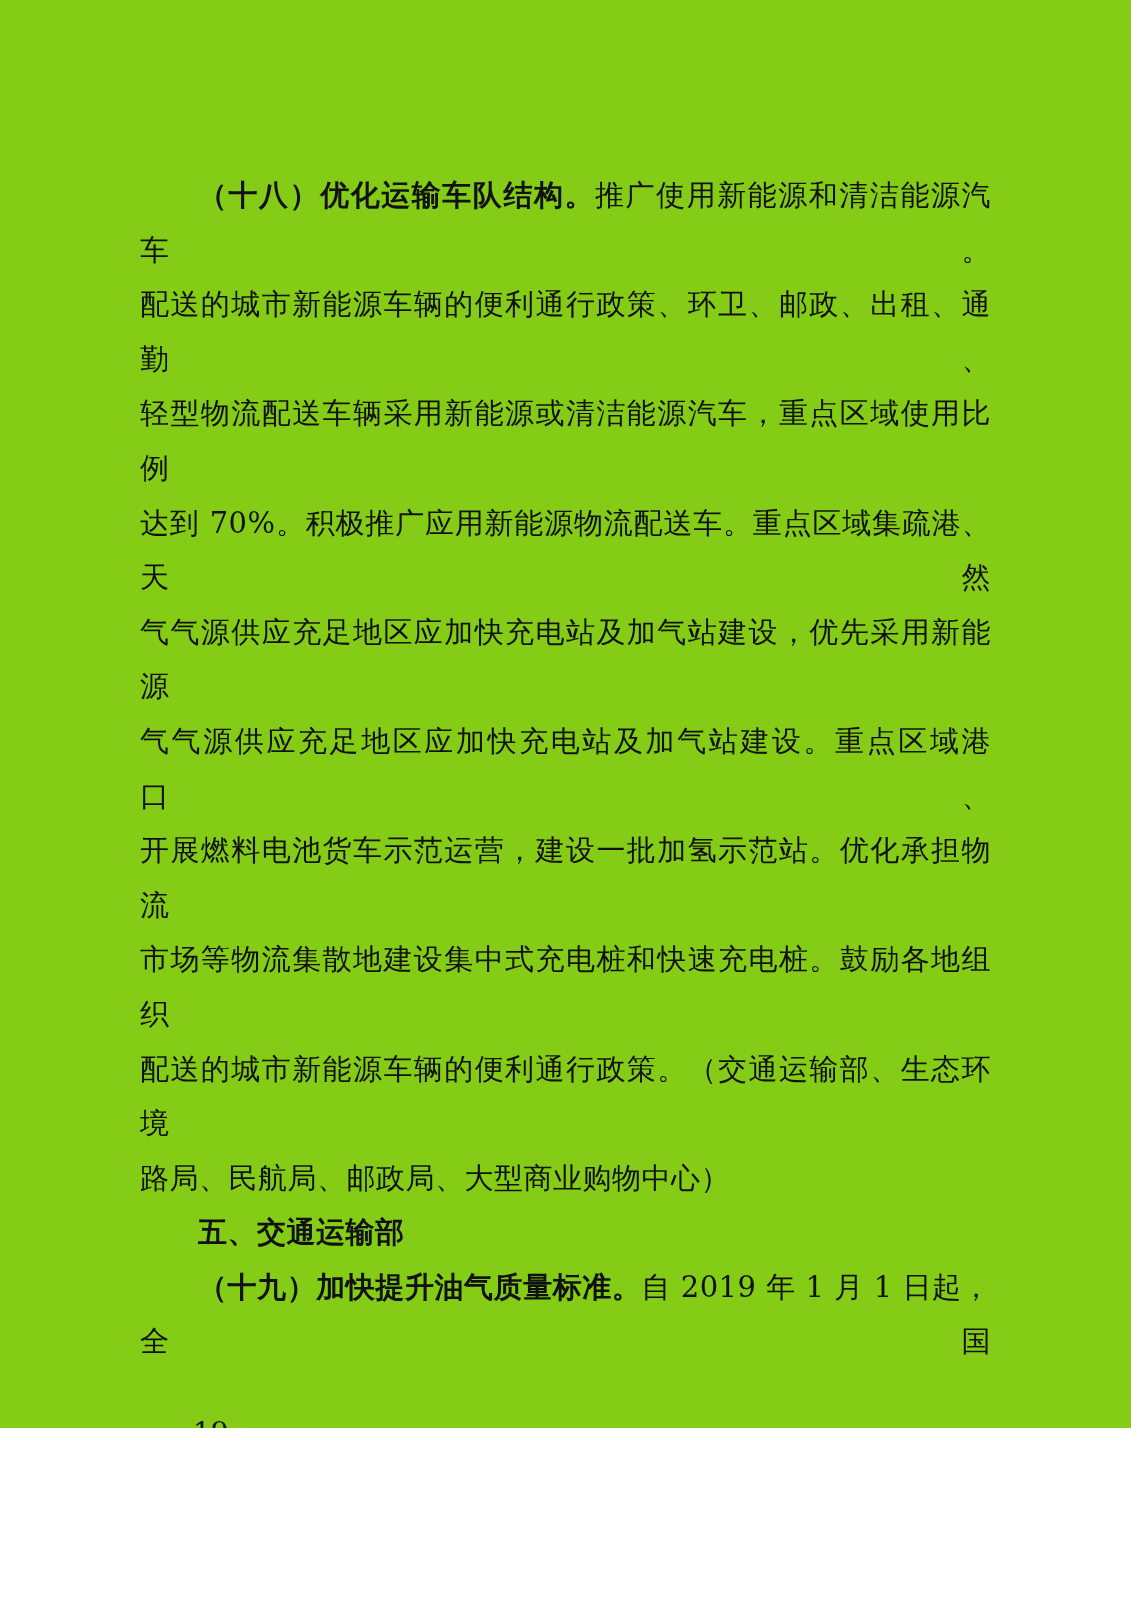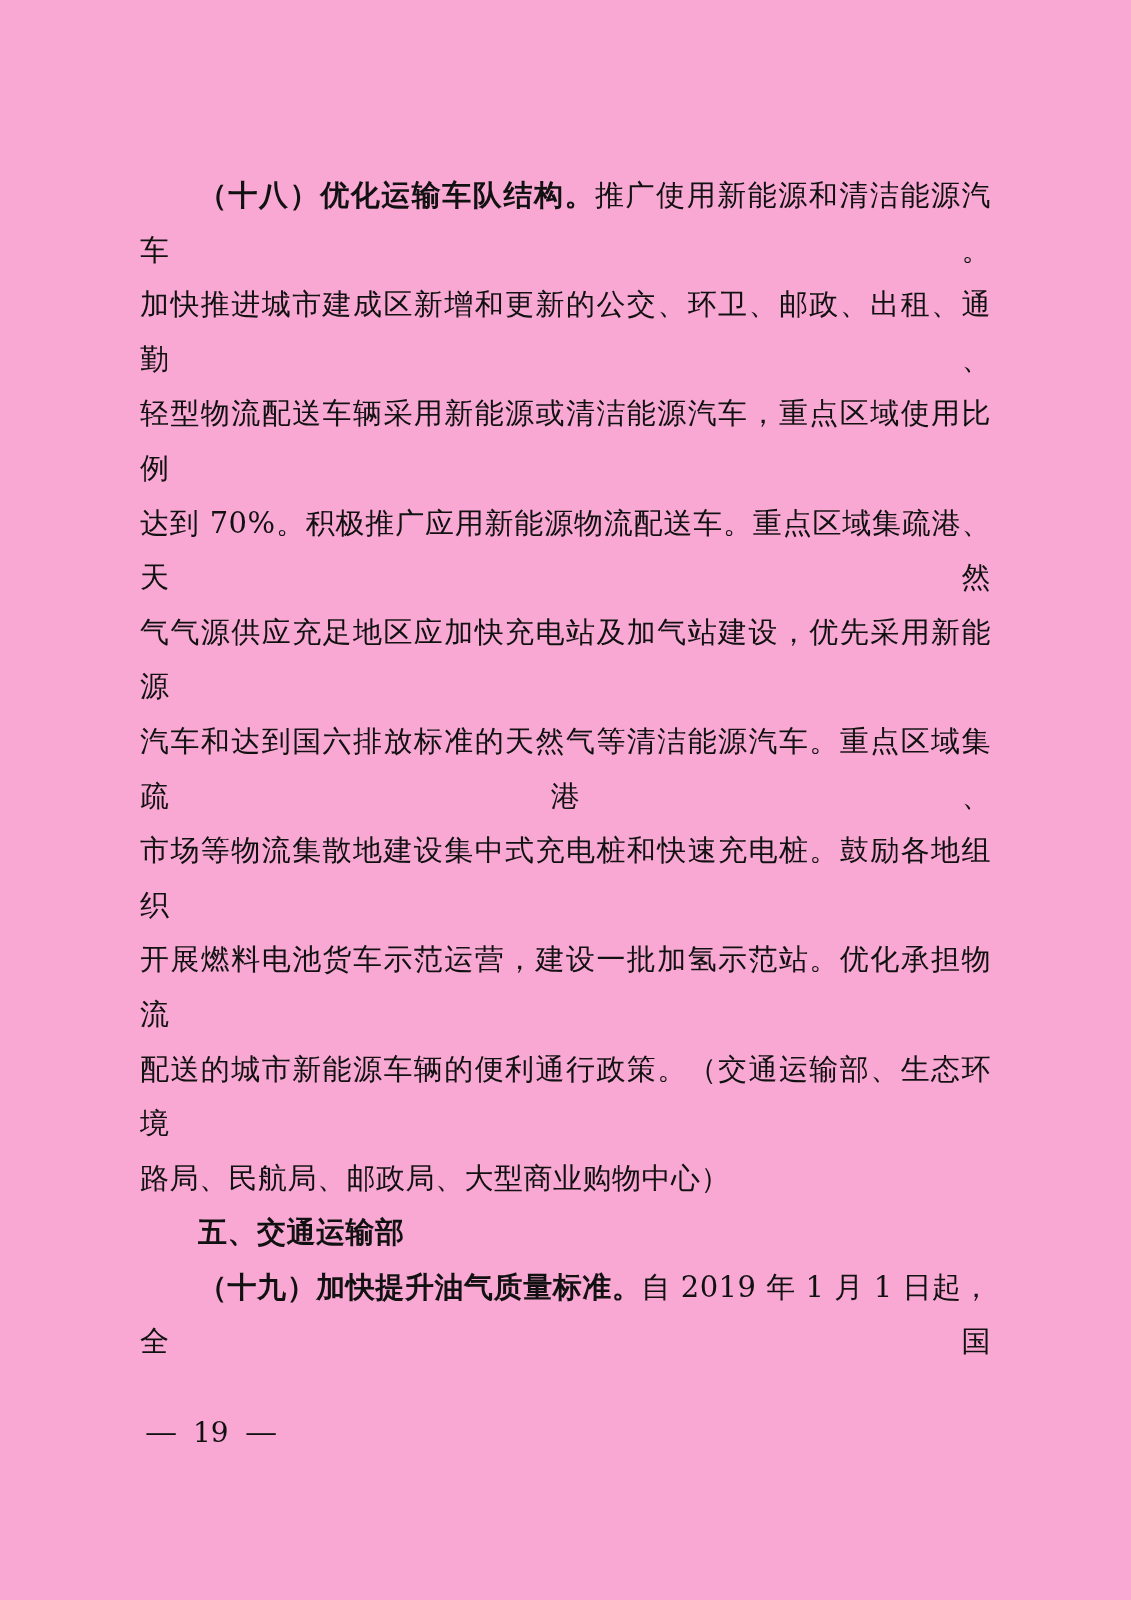--- a/index.html
+++ b/index.html
@@ -3,22 +3,22 @@
 <meta charset="utf-8">
 <style>
   html, body {
     margin: 0;
     padding: 0;
     background: #ffffff;
   }
   .page {
     position: relative;
     width: 1131px;
-    height: 1600px;
-    background: #f9a8d4;
+    height: 1428px;
+    background: #84cc16;
     color: #111111;
     font-family: "DejaVu Serif", "Liberation Serif", serif;
     overflow: hidden;
   }
   .content {
     position: absolute;
     left: 140px;
     top: 168px;
     width: 851px;
   }
@@ -54,27 +54,27 @@
     display: inline-block;
     transform: scaleX(1.15);
   }
 </style>
 </head>
 <body>
 
 <div class="page">
   <div class="content">
       <div class="line indent fill"><span class="seg-bold">（十八）优化运输车队结构。</span><span class="seg-regular">推广使用新能源和清洁能源汽车。</span></div>
-      <div class="line fill"><span class="seg-regular">加快推进城市建成区新增和更新的公交、环卫、邮政、出租、通勤、</span></div>
+      <div class="line fill"><span class="seg-regular">配送的城市新能源车辆的便利通行政策、环卫、邮政、出租、通勤、</span></div>
       <div class="line fill"><span class="seg-regular">轻型物流配送车辆采用新能源或清洁能源汽车，重点区域使用比例</span></div>
       <div class="line fill"><span class="seg-regular">达到 70%。积极推广应用新能源物流配送车。重点区域集疏港、天然</span></div>
       <div class="line fill"><span class="seg-regular">气气源供应充足地区应加快充电站及加气站建设，优先采用新能源</span></div>
-      <div class="line fill"><span class="seg-regular">汽车和达到国六排放标准的天然气等清洁能源汽车。重点区域集疏港、</span></div>
+      <div class="line fill"><span class="seg-regular">气气源供应充足地区应加快充电站及加气站建设。重点区域港口、</span></div>
+      <div class="line fill"><span class="seg-regular">开展燃料电池货车示范运营，建设一批加氢示范站。优化承担物流</span></div>
       <div class="line fill"><span class="seg-regular">市场等物流集散地建设集中式充电桩和快速充电桩。鼓励各地组织</span></div>
-      <div class="line fill"><span class="seg-regular">开展燃料电池货车示范运营，建设一批加氢示范站。优化承担物流</span></div>
       <div class="line fill"><span class="seg-regular">配送的城市新能源车辆的便利通行政策。（交通运输部、生态环境</span></div>
       <div class="line"><span class="seg-regular">路局、民航局、邮政局、大型商业购物中心）</span></div>
       <div class="line indent"><span class="seg-bold">五、交通运输部</span></div>
       <div class="line indent fill"><span class="seg-bold">（十九）加快提升油气质量标准。</span><span class="seg-regular">自 2019 年 1 月 1 日起，全国</span></div>
     </div>
   <div class="footer">
     <span class="dash">—</span>
     <span class="num">19</span>
     <span class="dash">—</span>
   </div>

